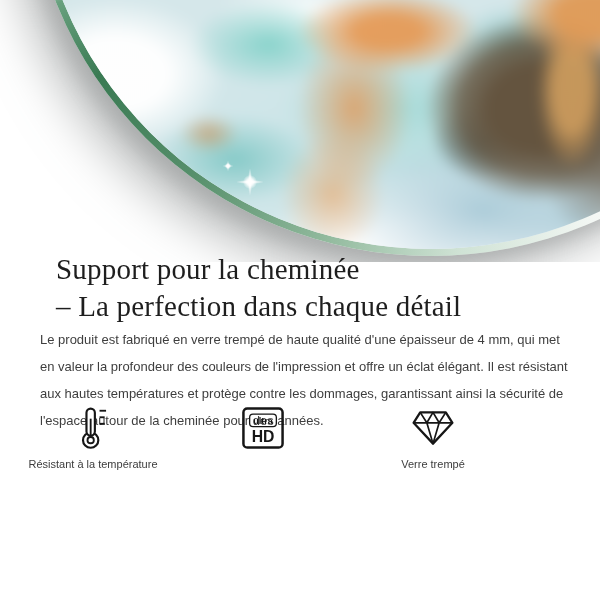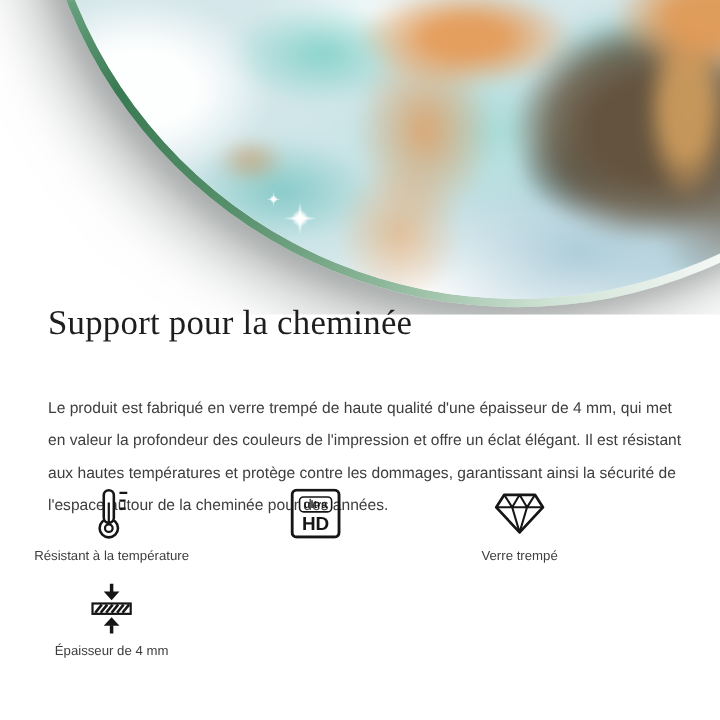--- a/index.html
+++ b/index.html
@@ -56,21 +56,21 @@
   .sparkle::before{content:'';position:absolute;left:0;top:12px;width:28px;height:4px;
     background:radial-gradient(closest-side,#ffffff 20%,rgba(255,255,255,0));}
   .sparkle::after{content:'';position:absolute;left:12px;top:0;width:4px;height:28px;
     background:radial-gradient(closest-side,#ffffff 20%,rgba(255,255,255,0));}
   .sparkle .dot{position:absolute;left:7px;top:7px;width:14px;height:14px;border-radius:50%;
     background:radial-gradient(circle,#ffffff 0 18%,rgba(255,255,255,0.85) 35%,rgba(210,245,240,0) 72%);}
   .sparkle-small{left:214px;top:152px;transform:scale(0.45);}
 
   
   .title{
-    position:absolute;left:40px;top:232px;width:540px;
+    position:absolute;left:56px;top:232px;width:540px;
     font-family:"Liberation Serif","DejaVu Serif",serif;
     font-size:29px;line-height:37px;font-weight:400;color:#1e1e1e;letter-spacing:0.2px;
   }
   .desc{
     position:absolute;left:40px;top:313px;width:528px;
     font-size:13px;line-height:27px;color:#3e3e3e;
   }
 
   
   .features{
@@ -97,21 +97,21 @@
       </div>
     </div>
     <div class="sparkle sparkle-small">
         <span class="dot"></span>
       </div>
     <div class="sparkle">
         <span class="dot"></span>
       </div>
   </div>
 
-  <h1 class="title"><span>Support pour la cheminée</span><br></h1>
+  <h1 class="title"><span>Support pour la cheminée</span><br><span>– La perfection dans chaque détail</span></h1>
 
   <p class="desc">Le produit est fabriqué en verre trempé de haute qualité d'une épaisseur de 4 mm, qui met en valeur la profondeur des couleurs de l'impression et offre un éclat élégant. Il est résistant aux hautes températures et protège contre les dommages, garantissant ainsi la sécurité de l'espace autour de la cheminée pour des années.</p>
 
   <div class="features">
 
     <div class="feature">
       <div class="icon-box">
         <svg viewBox="0 0 30 46" width="28" height="44">
           <circle class="stroke" cx="12.5" cy="36" r="8.2" stroke-width="2.3"></circle>
           <rect x="8" y="2.2" width="9" height="29" rx="4.5" fill="#ffffff" stroke="#161616" stroke-width="2.3"></rect>
@@ -141,35 +141,15 @@
       <div class="icon-box">
         <svg viewBox="0 0 46 38" width="44" height="36">
           <path class="stroke" d="M9.5,2.5 L36.5,2.5 L43.5,13.5 L23,35.5 L2.5,13.5 Z" stroke-width="2.4" stroke-linejoin="round"></path>
           <path class="stroke" d="M2.5,13.5 L43.5,13.5 M9.5,2.5 L16.5,13.5 L23,2.5 L29.5,13.5 L36.5,2.5 M16.5,13.5 L23,35.5 L29.5,13.5" stroke-width="1.8" stroke-linejoin="round"></path>
         </svg>
       </div>
       <div class="flabel">Verre trempé</div>
     </div>
 
 
-    <div class="feature">
-      <div class="icon-box">
-        <svg viewBox="0 0 44 48" width="40" height="44">
-          <line class="stroke" x1="22" y1="1.5" x2="22" y2="9" stroke-width="3.2"></line>
-          <path class="fill" d="M14.8,8.5 L29.2,8.5 L22,16.5 Z"></path>
-          <rect class="stroke" x="4.5" y="19.5" width="35" height="9.5" stroke-width="2"></rect>
-          <g class="stroke" stroke-width="2.4">
-            <path d="M7,28 L13,20.5"></path>
-              <path d="M12,28 L18,20.5"></path>
-              <path d="M17,28 L23,20.5"></path>
-            <path d="M22,28 L28,20.5"></path>
-              <path d="M27,28 L33,20.5"></path>
-              <path d="M32,28 L38,20.5"></path>
-          </g>
-          <path class="fill" d="M14.8,40 L29.2,40 L22,32 Z"></path>
-          <line class="stroke" x1="22" y1="39.5" x2="22" y2="47" stroke-width="3.2"></line>
-        </svg>
-      </div>
-      <div class="flabel">Épaisseur de 4 mm</div>
-    </div>
 
   </div>
 </div>
 
 </body></html>

